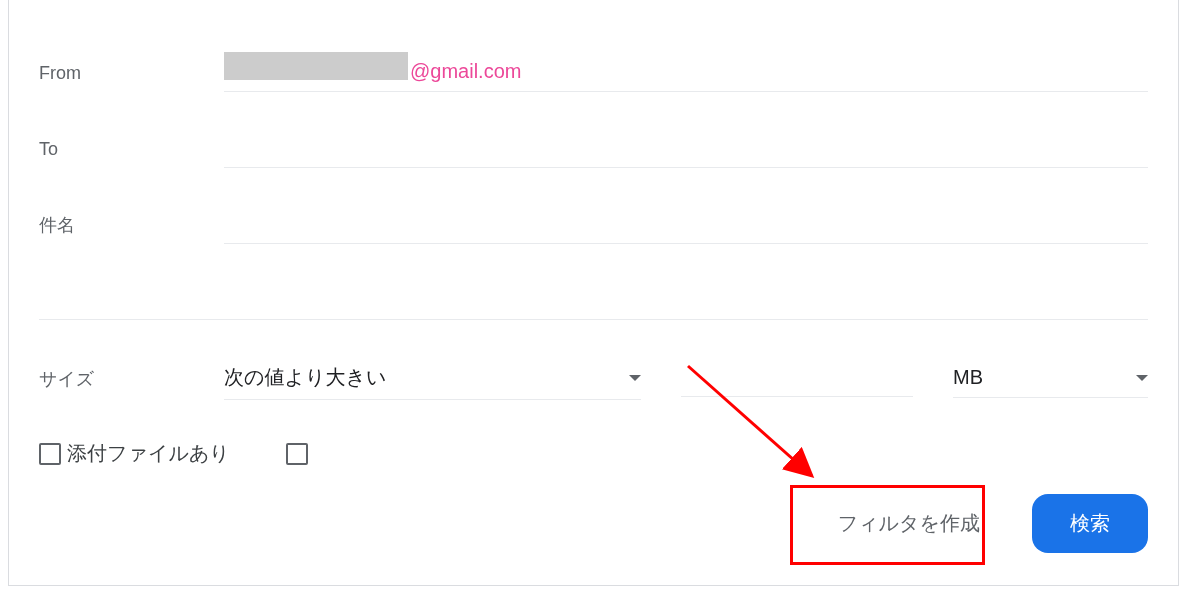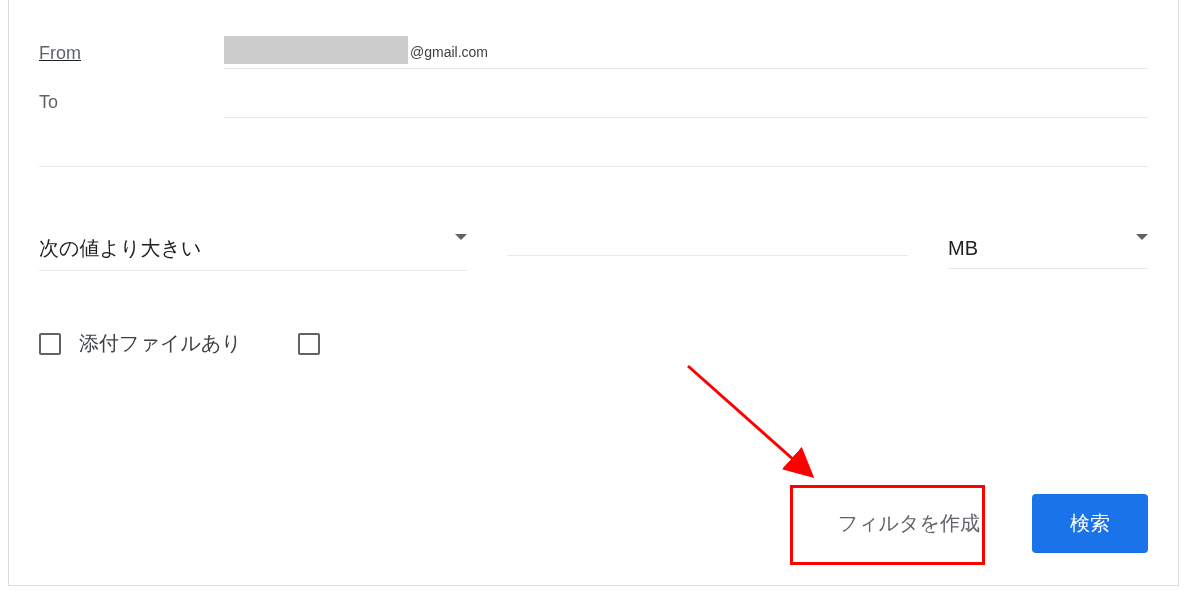--- a/index.html
+++ b/index.html
@@ -36,27 +36,27 @@
   }
   .field-wrap {
     flex: 1;
     position: relative;
   }
   .underline-input {
     width: 100%;
     border: none;
     border-bottom: 1px solid #e8eaed;
     outline: none;
-    font-size: 14px;
+    font-size: 20px;
     padding: 6px 0 8px 3px;
     background: transparent;
-    color: #404040;
-  }
-  .row-from   { margin-top: 38px; text-decoration: underline; }
-  .row-gap    { margin-top: 18px; }
+    color: #ec4899;
+  }
+  .row-from   { margin-top: 54px; }
+  .row-gap    { margin-top: 38px; }
   .redact {
     position: absolute;
     left: 0;
     top: -2px;
     width: 184px;
     height: 28px;
     background: #cccccc;
     pointer-events: none;
   }
   .size-row {
@@ -69,21 +69,20 @@
     display: flex;
     align-items: center;
     justify-content: space-between;
     border-bottom: 1px solid #e8eaed;
     padding: 6px 0 8px 0;
     cursor: pointer;
   }
   .select-text {
     font-size: 20px;
     color: #202124;
-    margin-top: 24px;
   }
   .caret {
     width: 0; height: 0;
     border-left: 6px solid transparent;
     border-right: 6px solid transparent;
     border-top: 6px solid #5f6368;
   }
   .size-op { width: 428px; margin-right: 40px; }
   .size-val {
     flex: 1;
@@ -99,22 +98,21 @@
   .check-row {
     display: flex;
     align-items: center;
     padding: 0 30px;
     margin-top: 40px;
     gap: 56px;
   }
   .check-item {
     display: flex;
     align-items: center;
-    gap: 18px;
-    margin-top: 19px;
+    gap: 6px;
   }
   .chkbox {
     width: 22px;
     height: 22px;
     border: 2px solid #5f6368;
     border-radius: 2px;
     cursor: pointer;
     flex-shrink: 0;
     background: #fff;
   }
@@ -138,21 +136,21 @@
     padding: 18px 30px;
     cursor: pointer;
     font-family: Liberation Sans, sans-serif;
   }
   .btn-primary {
     background: #1a73e8;
     color: #fff;
     border: none;
     font-size: 20px;
     padding: 16px 38px;
-    border-radius: 4px;
+    border-radius: 16px;
     cursor: pointer;
     font-family: inherit;
   }
   
   .anno {
     position: absolute;
     pointer-events: none;
   }
   .anno-box {
     position: absolute;
@@ -183,29 +181,36 @@
     </div>
   </div>
 
   <div class="row row-gap">
     <div class="label">To</div>
     <div class="field-wrap">
       <input class="underline-input" value="" style="">
     </div>
   </div>
 
-
   <div class="row row-gap">
+    <div class="label">件名</div>
     <div class="field-wrap">
       <input class="underline-input" value="" style="">
     </div>
   </div>
 
+  <div class="row row-gap">
+    <div class="field-wrap">
+      <input class="underline-input" value="" style="">
+    </div>
+  </div>
+
 
   <div class="size-row">
+    <div class="label">サイズ</div>
     <div class="select-like size-op">
       <span class="select-text">次の値より大きい</span>
       <span class="caret"></span>
     </div>
     <input class="size-val" value="" style="">
     <div class="select-like size-unit">
       <span class="select-text">MB</span>
       <span class="caret"></span>
     </div>
   </div>

